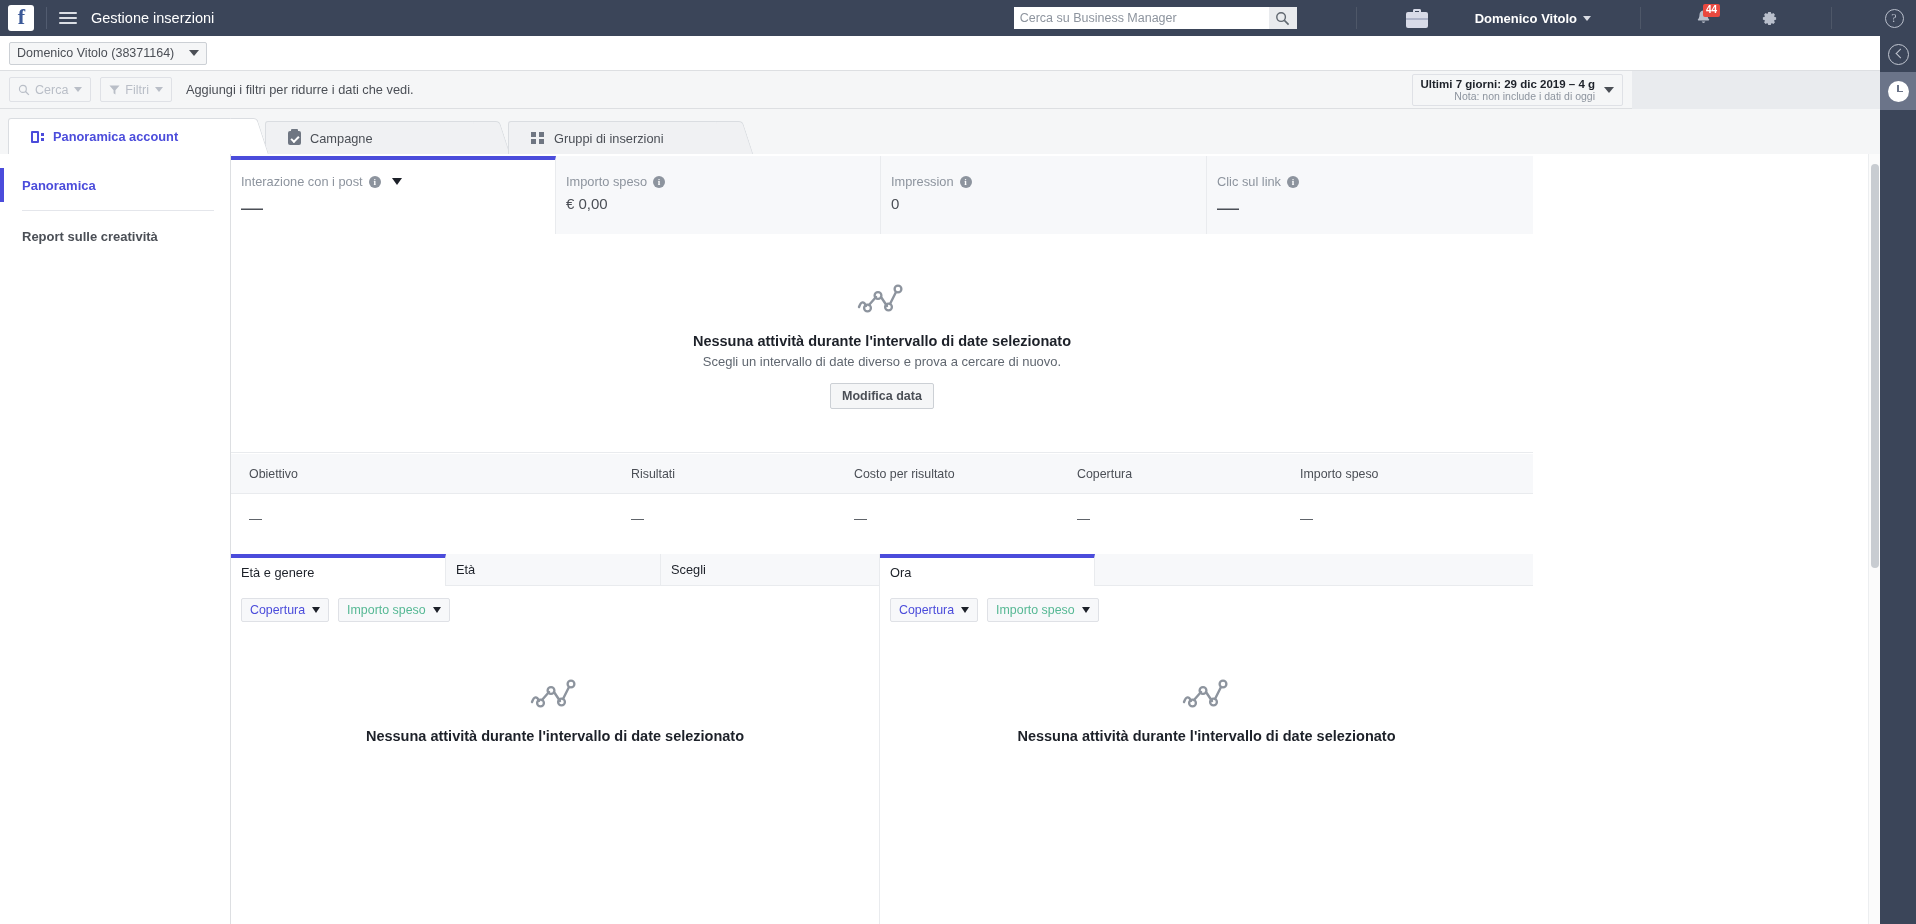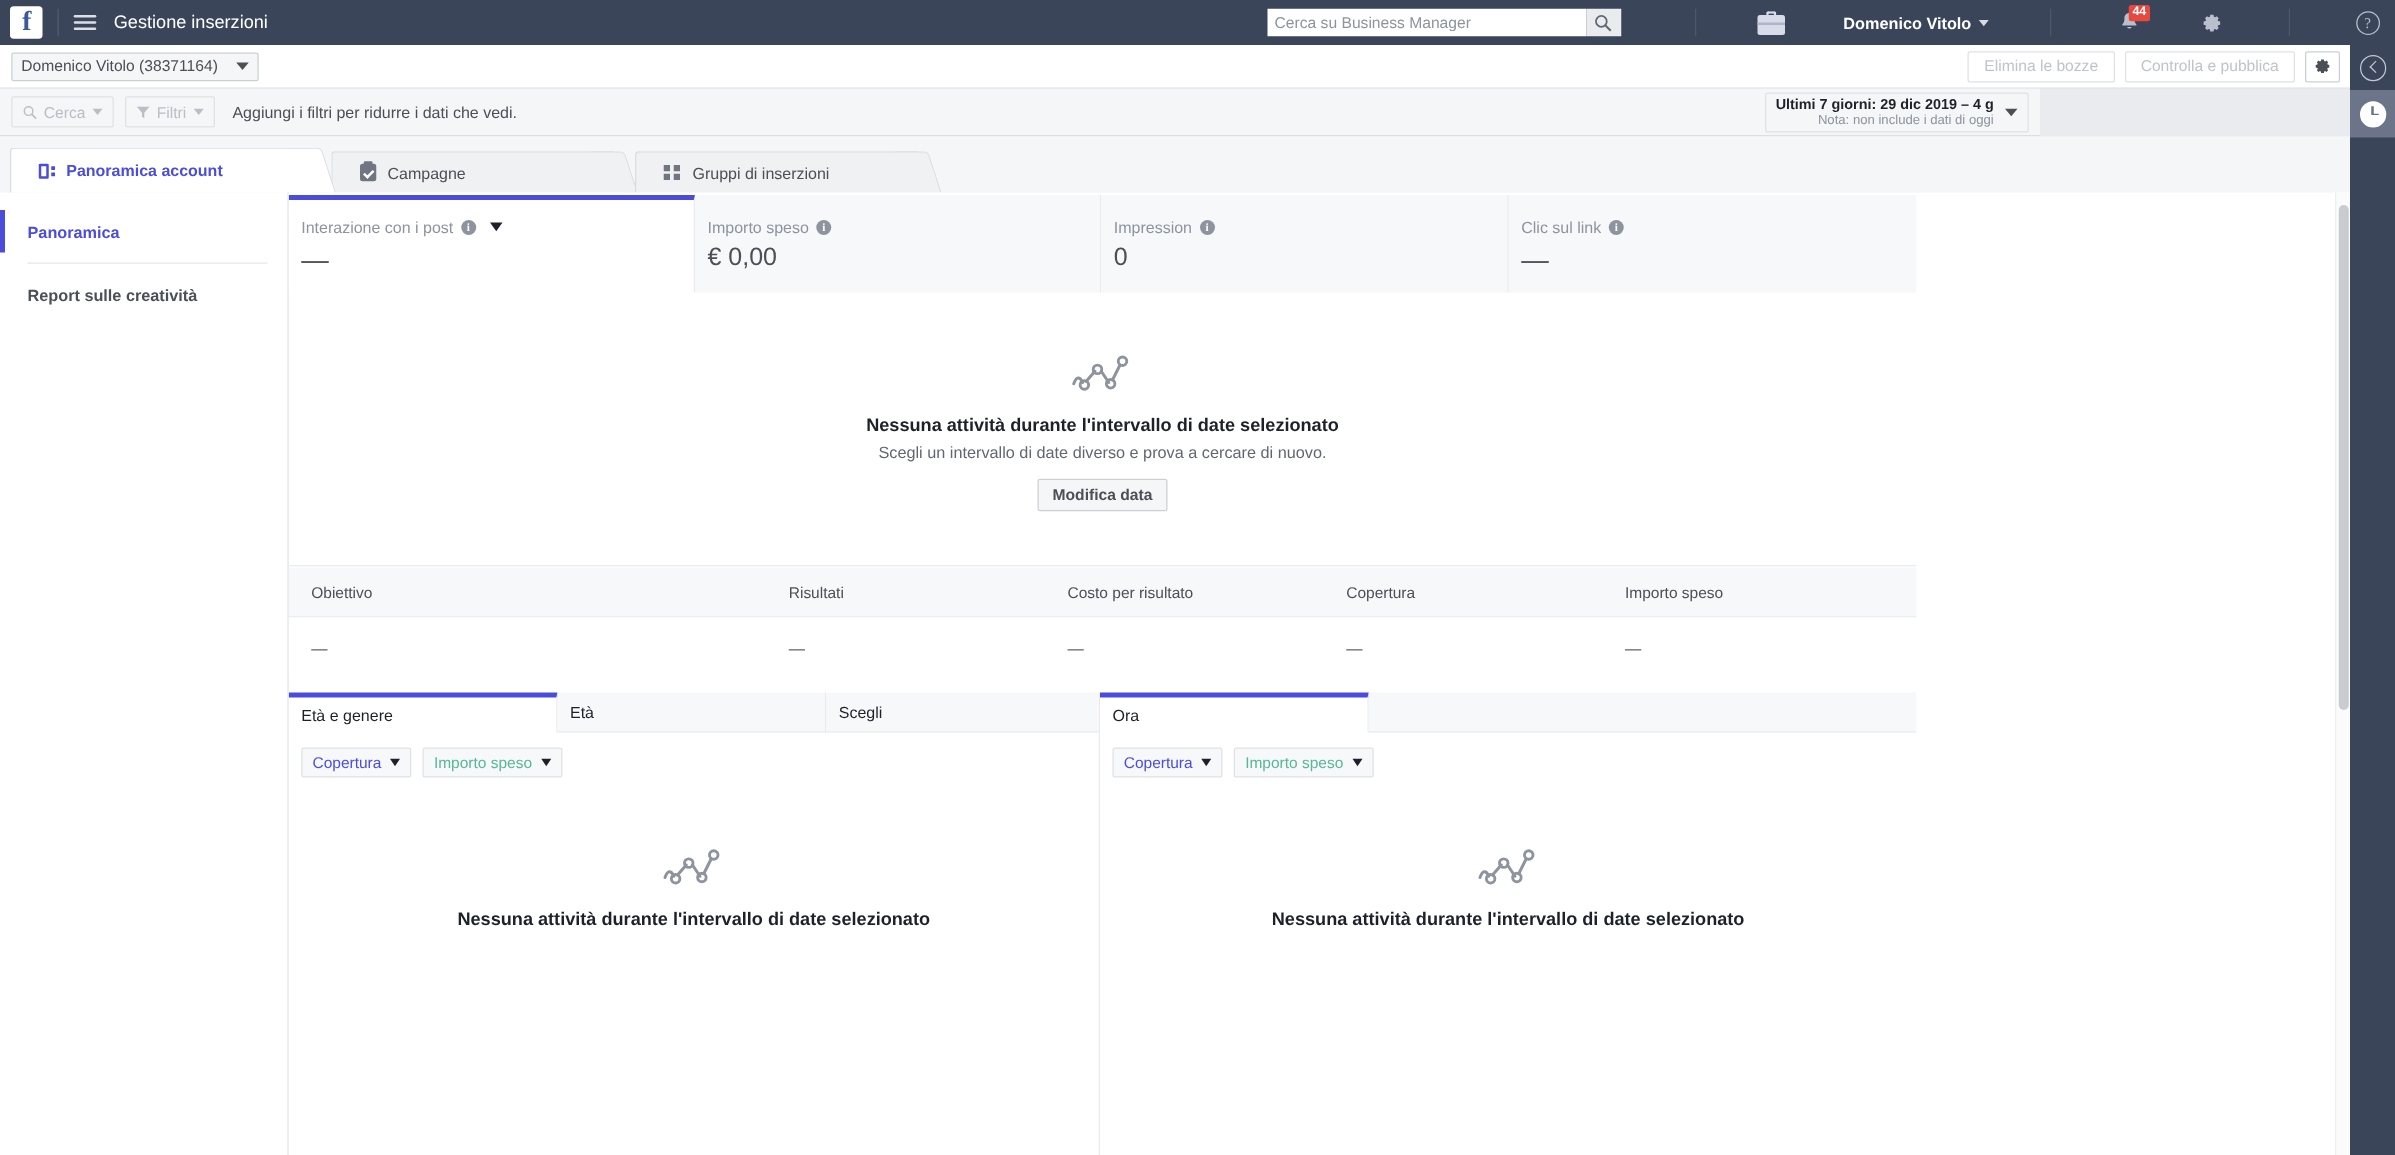--- a/index.html
+++ b/index.html
@@ -279,21 +279,21 @@
   .info-dot {
     width: 12px; height: 12px; border-radius: 50%; background: #8d949e;
     color: #fff; font-size: 9px; font-weight: bold; text-align: center; line-height: 12px;
     margin-left: 6px; font-family: "Liberation Serif", serif; cursor: pointer;
   }
   .metric-caret {
     margin-left: 11px; width: 0; height: 0;
     border-left: 5.5px solid transparent; border-right: 5.5px solid transparent;
     border-top: 7px solid #1d2129; cursor: pointer;
   }
-  .metric-value { font-size: 20px; color: #4b4f56; margin-top: 6px; font-weight: normal; }
+  .metric-value { font-size: 15px; color: #4b4f56; margin-top: 6px; font-weight: normal; }
   .metric-value.dash { font-size: 22px; color: #4b4f56; letter-spacing: -1px; }
 
   
   .empty-state { text-align: center; }
   .empty-title { font-size: 14.5px; font-weight: bold; color: #1d2129; }
   .empty-sub { font-size: 13px; color: #606770; margin-top: 5px; }
   .empty-btn {
     display: inline-block; margin-top: 14px; height: 26px; line-height: 24px;
     border: 1px solid #ccd0d5; border-radius: 2px; background: #f5f6f7;
     font-size: 12.5px; font-weight: bold; color: #4b4f56; padding: 0 11px; cursor: pointer;
@@ -414,30 +414,20 @@
     <div class="top-icon" style="margin-right:9px">
       <div id="help-circle">?</div>
     </div>
   </div>
 </div>
 
 <div id="accountbar">
   <div id="account-select">
     <span>Domenico Vitolo (38371164)</span>
     <span class="caret-dark"></span>
-  </div>
-  <div id="accountbar-right">
-    <div class="ghost-btn">Elimina le bozze</div>
-    <div class="ghost-btn">Controlla e pubblica</div>
-    <div id="gear-btn">
-      <svg width="14" height="14" viewBox="0 0 18 18">
-        <path d="M9 6.2A2.8 2.8 0 1 0 9 11.8 2.8 2.8 0 0 0 9 6.2zm0 4.3a1.5 1.5 0 1 1 0-3 1.5 1.5 0 0 1 0 3z" fill="#4b4f56"></path>
-        <path d="M16 7.6l-1.7-.3-.4-1 .9-1.4-1.7-1.7-1.4.9-1-.4L10.4 2H7.6l-.3 1.7-1 .4-1.4-.9L3.2 4.9l.9 1.4-.4 1L2 7.6v2.8l1.7.3.4 1-.9 1.4 1.7 1.7 1.4-.9 1 .4.3 1.7h2.8l.3-1.7 1-.4 1.4.9 1.7-1.7-.9-1.4.4-1 1.7-.3z" fill="#4b4f56"></path>
-      </svg>
-    </div>
   </div>
 </div>
 
 <div id="filterbar">
   <div class="pill-btn">
     <svg width="12" height="12" viewBox="0 0 16 16" style="margin-right:5px">
       <circle cx="6.5" cy="6.5" r="4.6" fill="none" stroke="#b9bec7" stroke-width="1.5"></circle>
       <line x1="10" y1="10" x2="14.5" y2="14.5" stroke="#b9bec7" stroke-width="1.7"></line>
     </svg>
     <span>Cerca</span>

